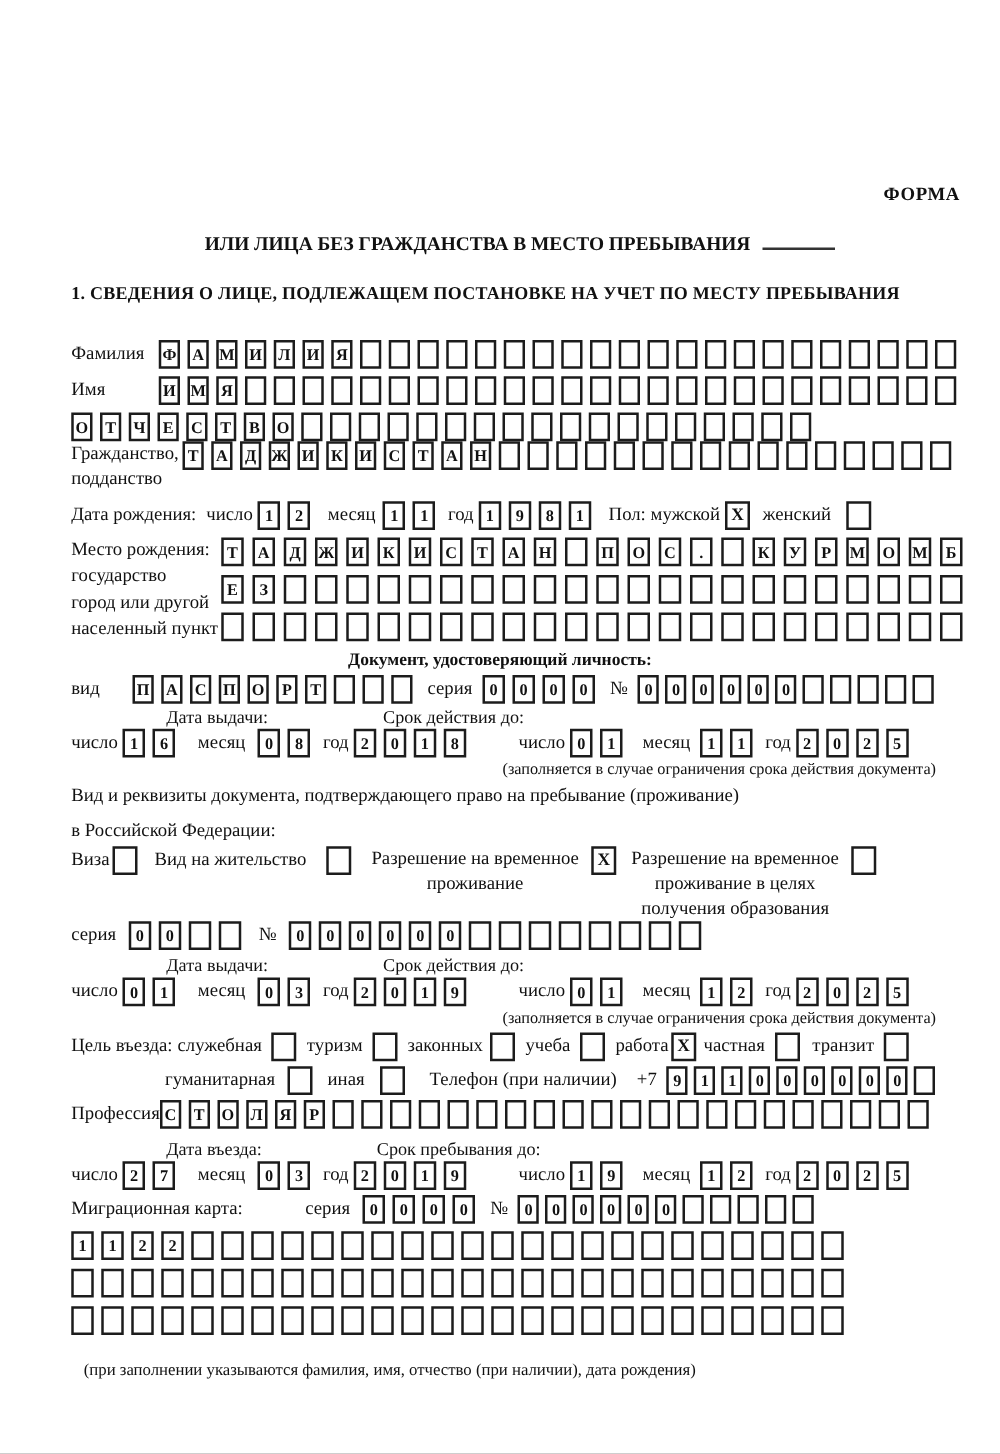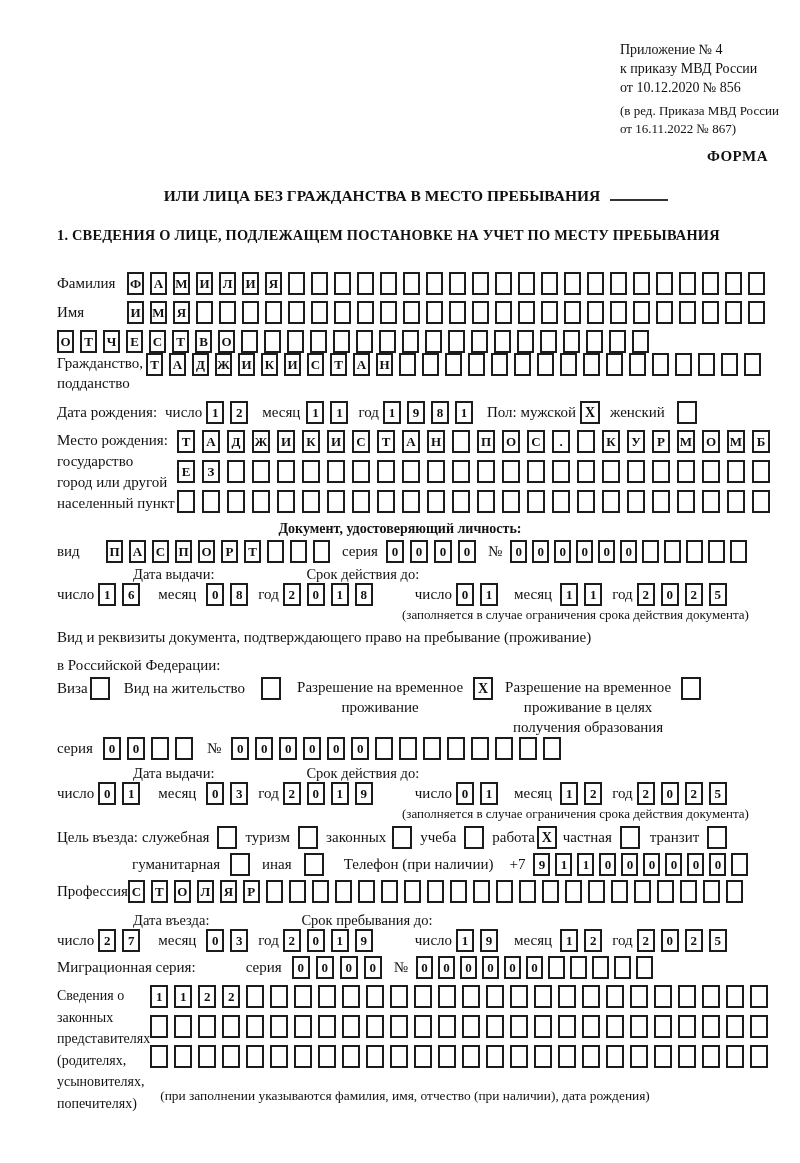--- a/index.html
+++ b/index.html
@@ -53,27 +53,20 @@
   .doc-heading{font-weight:bold;font-size:14px;line-height:18px;text-align:center;margin-right:32px;}
   .date-labels{display:flex;font-size:14.5px;line-height:18px;}
   .note-right{margin-left:345px;}
   .caption{font-size:13.4px;line-height:17px;margin-top:12px;margin-left:10px;}
 </style>
 </head>
 <body>
 
 <div class="page">
 
-  <div class="appendix">
-    <div>Приложение № 4</div>
-    <div>к приказу МВД России</div>
-    <div>от 10.12.2020 № 856</div>
-    <div class="small gap">(в ред. Приказа МВД России</div>
-    <div class="small">от 16.11.2022 № 867)</div>
-  </div>
 
   <div class="forma">ФОРМА</div>
 
   <div class="title">
     <div>
       <span>ИЛИ ЛИЦА БЕЗ ГРАЖДАНСТВА В МЕСТО ПРЕБЫВАНИЯ</span><span class="title-underline"></span>
     </div>
   </div>
 
   <div class="section-heading">1. СВЕДЕНИЯ О ЛИЦЕ, ПОДЛЕЖАЩЕМ ПОСТАНОВКЕ НА УЧЕТ ПО МЕСТУ ПРЕБЫВАНИЯ</div>
@@ -610,21 +603,21 @@
     <span class="lbl ml-4">год</span>
     <span class="boxes date ml-4">
         <span class="cell">2</span>
         <span class="cell">0</span>
         <span class="cell">2</span>
         <span class="cell">5</span>
       </span>
   </div>
 
   <div class="row mt-4">
-    <span class="lbl">Миграционная серия:</span>
+    <span class="lbl">Миграционная карта:</span>
     <span class="lbl ml-50">серия</span>
     <span class="boxes date ml-10">
         <span class="cell">0</span>
         <span class="cell">0</span>
         <span class="cell">0</span>
         <span class="cell">0</span>
       </span>
     <span class="lbl ml-6">№</span>
     <span class="boxes tight ml-8">
         <span class="cell">0</span>
@@ -635,28 +628,20 @@
         <span class="cell">0</span>
         <span class="cell"></span>
         <span class="cell"></span>
         <span class="cell"></span>
         <span class="cell"></span>
         <span class="cell"></span>
       </span>
   </div>
 
   <div class="row mt-6">
-    <div class="lbl-col rep-label lblw-88">
-      <div>Сведения о</div>
-      <div>законных</div>
-      <div>представителях</div>
-      <div>(родителях,</div>
-      <div>усыновителях,</div>
-      <div>попечителях)</div>
-    </div>
     <div class="box-stack">
       <div class="boxes med">
           <span class="cell">1</span>
           <span class="cell">1</span>
           <span class="cell">2</span>
           <span class="cell">2</span>
           <span class="cell"></span>
           <span class="cell"></span>
           <span class="cell"></span>
           <span class="cell"></span>

